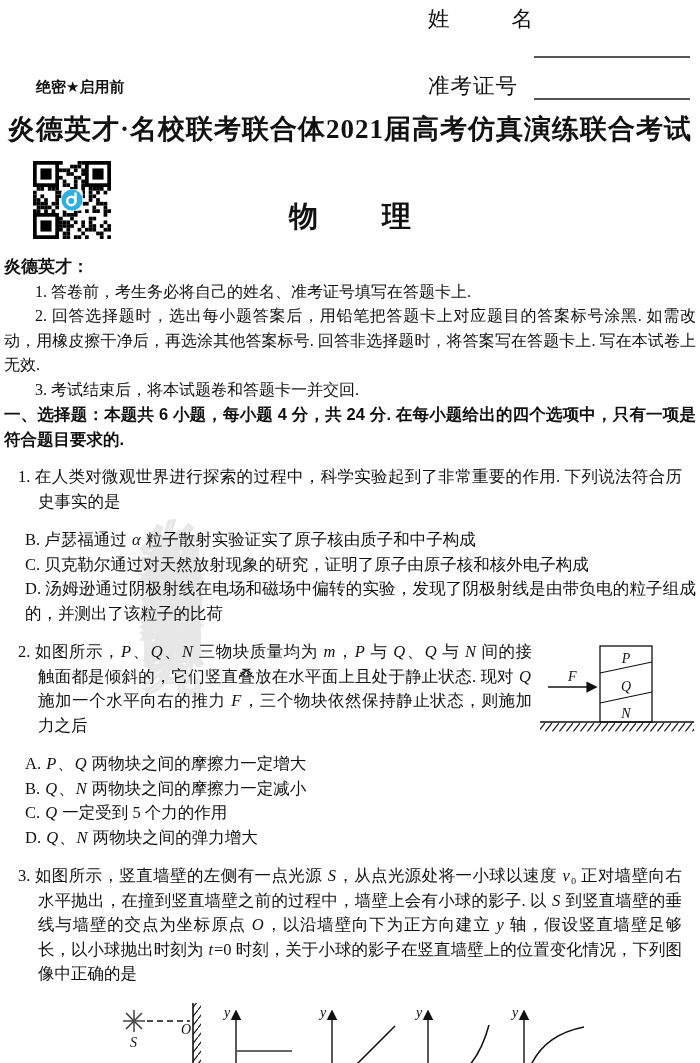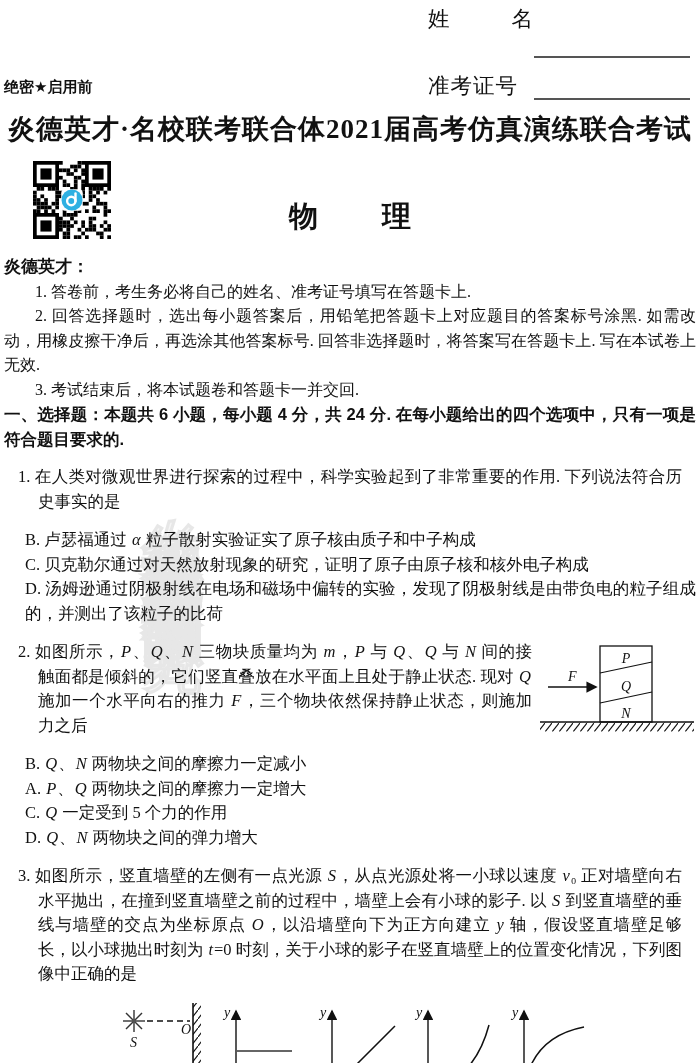--- a/index.html
+++ b/index.html
@@ -16,21 +16,21 @@
   }
   .content{position:relative;z-index:1;}
   
   .top-fields{position:absolute;top:4px;right:10px;width:262px;z-index:2;}
   .field-row{display:flex;align-items:flex-end;margin-bottom:13px;}
   .field-label{font-size:21.5px;width:106px;letter-spacing:1px;}
   .spread{display:inline-block;width:100%;text-align:justify;}
   .spread::after{content:"";display:inline-block;width:100%;}
   .blank-line{flex:1;border-bottom:2px solid #555;height:26px;}
   
-  .secrecy{margin-top:76px;font:bold 15px "Liberation Sans","DejaVu Sans",sans-serif;}
+  .secrecy{margin-top:76px;font:bold 15px "Liberation Sans","DejaVu Sans",sans-serif;margin-left:32px;}
   .exam-title{margin:14px 0 0 0;text-align:center;font-weight:bold;font-size:27px;
     letter-spacing:1px;font-family:"Liberation Serif","DejaVu Serif",serif;}
   .qr-subject{position:relative;height:92px;margin-top:12px;}
   .qr-box{position:absolute;left:29px;top:2px;width:78px;height:78px;background:#fff;}
   .subject{position:absolute;left:0;right:0;top:14px;text-align:center;
     font:bold 29px "Liberation Sans","DejaVu Sans",sans-serif;}
   .subject-inner{display:inline-block;width:122px;text-align:justify;vertical-align:top;}
   .subject-inner::after{content:"";display:inline-block;width:100%;}
   
   .notice{margin-top:4px;}
@@ -278,22 +278,22 @@
         <line x1="62" y1="61" x2="114" y2="50" stroke="#111" stroke-width="1.2"></line>
         <text class="svt" x="88" y="21" text-anchor="middle">P</text>
         <text class="svt" x="88" y="49" text-anchor="middle">Q</text>
         <text class="svt" x="88" y="76" text-anchor="middle">N</text>
         <line x1="10" y1="45" x2="58" y2="45" stroke="#111" stroke-width="1.5" marker-end="url(#arrow)"></line>
         <text class="svt" x="30" y="39">F</text>
         <line x1="2" y1="80" x2="156" y2="80" stroke="#111" stroke-width="1.4"></line>
         <rect x="2" y="80.5" width="154" height="9" fill="url(#hatch)"></rect>
       </svg>
       <p class="q-stem">2. 如图所示，<i class="var">P</i>、<i class="var">Q</i>、<i class="var">N</i> 三物块质量均为 <i class="var">m</i>，<i class="var">P</i> 与 <i class="var">Q</i>、<i class="var">Q</i> 与 <i class="var">N</i> 间的接触面都是倾斜的，它们竖直叠放在水平面上且处于静止状态. 现对 <i class="var">Q</i> 施加一个水平向右的推力 <i class="var">F</i>，三个物块依然保持静止状态，则施加力之后</p>
+      <p class="option">A. <i class="var">P</i>、<i class="var">Q</i> 两物块之间的摩擦力一定增大</p>
       <p class="option">B. <i class="var">Q</i>、<i class="var">N</i> 两物块之间的摩擦力一定减小</p>
-      <p class="option">A. <i class="var">P</i>、<i class="var">Q</i> 两物块之间的摩擦力一定增大</p>
       <p class="option">C. <i class="var">Q</i> 一定受到 5 个力的作用</p>
       <p class="option">D. <i class="var">Q</i>、<i class="var">N</i> 两物块之间的弹力增大</p>
     </div>
 
     <div class="question">
       <p class="q-stem">3. 如图所示，竖直墙壁的左侧有一点光源 <i class="var">S</i>，从点光源处将一小球以速度 <i class="var">v</i>₀ 正对墙壁向右水平抛出，在撞到竖直墙壁之前的过程中，墙壁上会有小球的影子. 以 <i class="var">S</i> 到竖直墙壁的垂线与墙壁的交点为坐标原点 <i class="var">O</i>，以沿墙壁向下为正方向建立 <i class="var">y</i> 轴，假设竖直墙壁足够长，以小球抛出时刻为 <i class="var">t</i>=0 时刻，关于小球的影子在竖直墙壁上的位置变化情况，下列图像中正确的是</p>
       <div class="q3-figures">
 
         <svg width="103" height="132" viewBox="0 0 103 132">
           <g stroke="#333" stroke-width="1.4">

